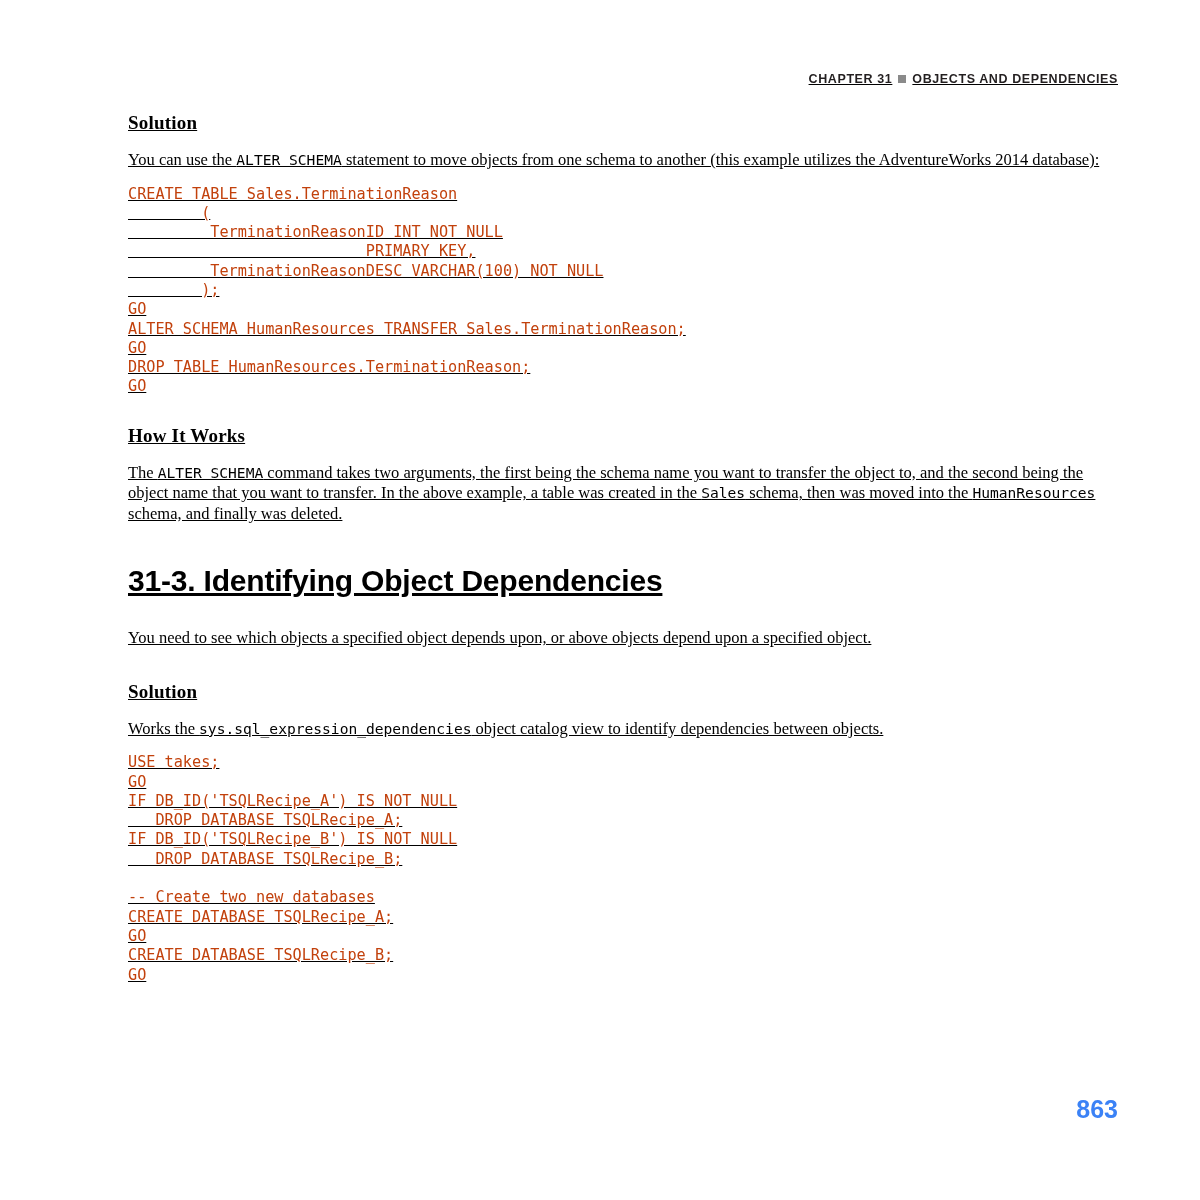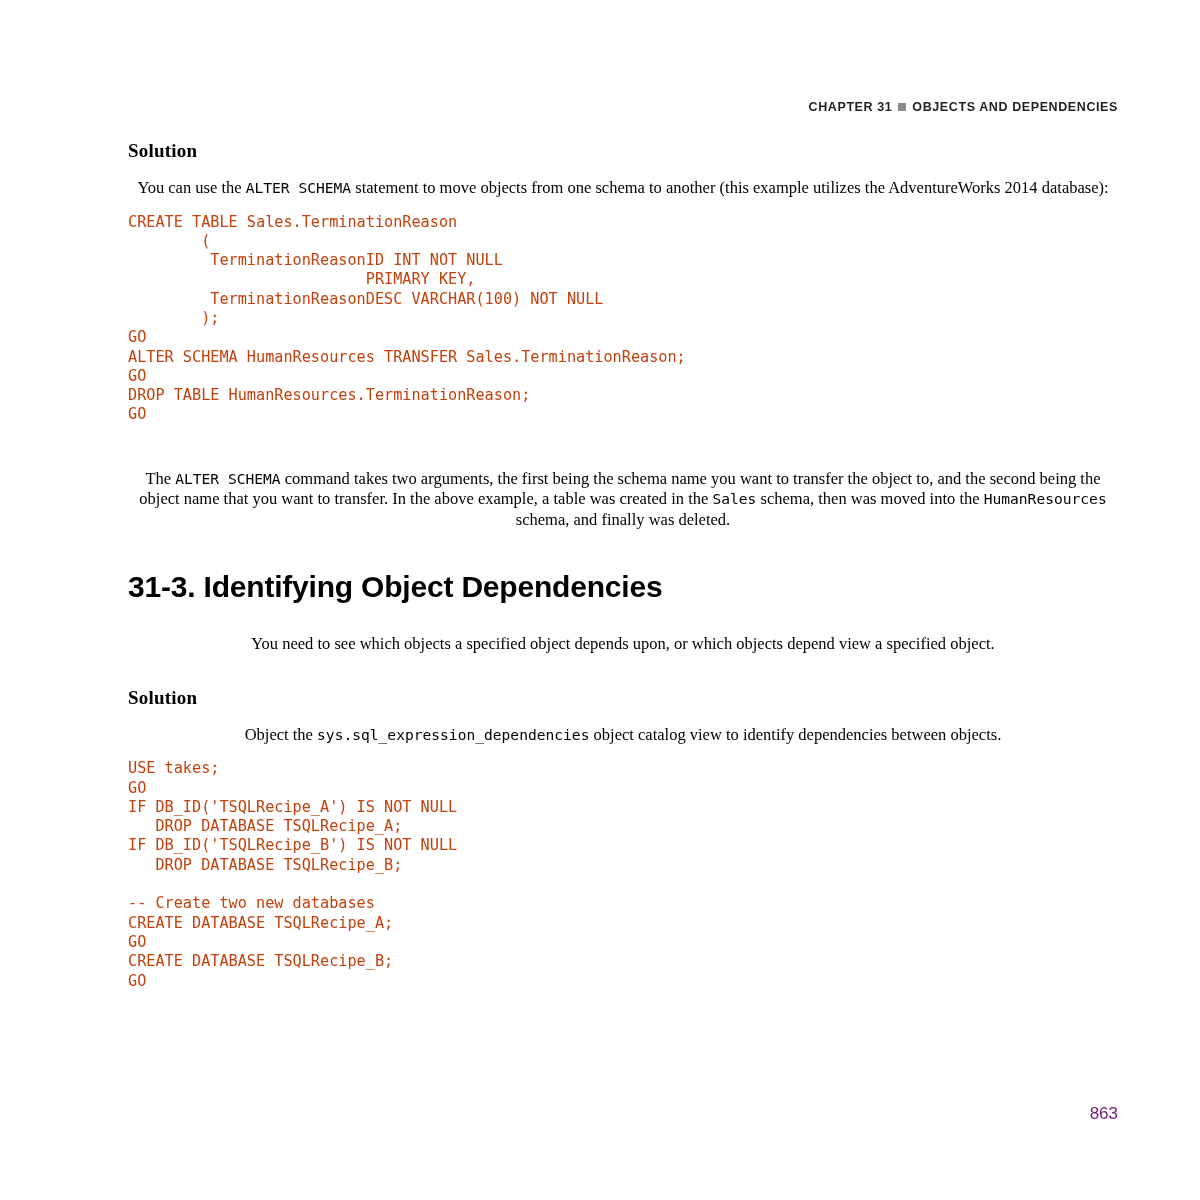--- a/index.html
+++ b/index.html
@@ -18,22 +18,23 @@
   .page {
     position: absolute;
     left: 0; top: 0;
     width: 1200px;
     height: 1200px;
     background: #ffffff;
   }
   .content {
     position: absolute;
     left: 128px;
-    top: 100px;
+    top: 72px;
     width: 990px;
+    text-decoration: underline;
   }
   .running-head {
     text-align: right;
     font-family: "Liberation Sans", sans-serif;
     font-size: 12.5px;
     letter-spacing: 0.6px;
     color: #231f20;
     font-weight: 600;
     margin-bottom: 26px;
   }
@@ -56,44 +57,44 @@
     font-family: "Liberation Sans", sans-serif;
     font-size: 30px;
     font-weight: bold;
     margin: 40px 0 30px 0;
     letter-spacing: -0.2px;
   }
   p.body-text {
     font-size: 16.5px;
     line-height: 20.5px;
     margin: 16px 0 14px 0;
-    text-align: center;
+    text-align: left;
   }
   .mono {
     font-family: "DejaVu Sans Mono", monospace;
     font-size: 14.6px;
   }
   pre.code {
     font-family: "DejaVu Sans Mono", monospace;
     font-size: 15.2px;
     line-height: 19.3px;
     margin: 14px 0 0 0;
     white-space: pre;
     color: #c2410c;
   }
   .block-gap-2 { height: 28px; }
   .block-gap-3 { height: 18px; }
   .page-number {
     position: absolute;
     right: 82px;
     bottom: 76px;
     font-family: "Liberation Sans", sans-serif;
-    font-size: 17px;
-    font-weight: normal;
-    color: #701a75;
+    font-size: 25px;
+    font-weight: bold;
+    color: #3b82f6;
   }
 </style>
 </head>
 <body>
 
 <div class="page">
   <div class="content">
 
     <div class="running-head">
       <span>CHAPTER 31</span><span class="sq"></span><span>OBJECTS AND DEPENDENCIES</span>
@@ -110,33 +111,34 @@
          TerminationReasonDESC VARCHAR(100) NOT NULL
         );
 GO
 ALTER SCHEMA HumanResources TRANSFER Sales.TerminationReason;
 GO
 DROP TABLE HumanResources.TerminationReason;
 GO</pre>
 
     <div class="block-gap-2"></div>
 
+    <h2 class="section-head">How It Works</h2>
 
     <p class="body-text"><span>The </span><span class="mono">ALTER SCHEMA</span><span> command takes two arguments, the first being the schema name you want to transfer the object to, and the second being the object name that you want to transfer. In the above example, a table was created in the </span><span class="mono">Sales</span><span> schema, then was moved into the </span><span class="mono">HumanResources</span><span> schema, and finally was deleted.</span></p>
 
     <h1 class="recipe-head">31-3. Identifying Object Dependencies</h1>
 
 
-    <p class="body-text">You need to see which objects a specified object depends upon, or which objects depend view a specified object.</p>
+    <p class="body-text">You need to see which objects a specified object depends upon, or above objects depend upon a specified object.</p>
 
     <div class="block-gap-3"></div>
 
     <h2 class="section-head">Solution</h2>
 
-    <p class="body-text"><span>Object the </span><span class="mono">sys.sql_expression_dependencies</span><span> object catalog view to identify dependencies between objects.</span></p>
+    <p class="body-text"><span>Works the </span><span class="mono">sys.sql_expression_dependencies</span><span> object catalog view to identify dependencies between objects.</span></p>
 
     <pre class="code">USE takes;
 GO
 IF DB_ID('TSQLRecipe_A') IS NOT NULL
    DROP DATABASE TSQLRecipe_A;
 IF DB_ID('TSQLRecipe_B') IS NOT NULL
    DROP DATABASE TSQLRecipe_B;
 
 -- Create two new databases
 CREATE DATABASE TSQLRecipe_A;

